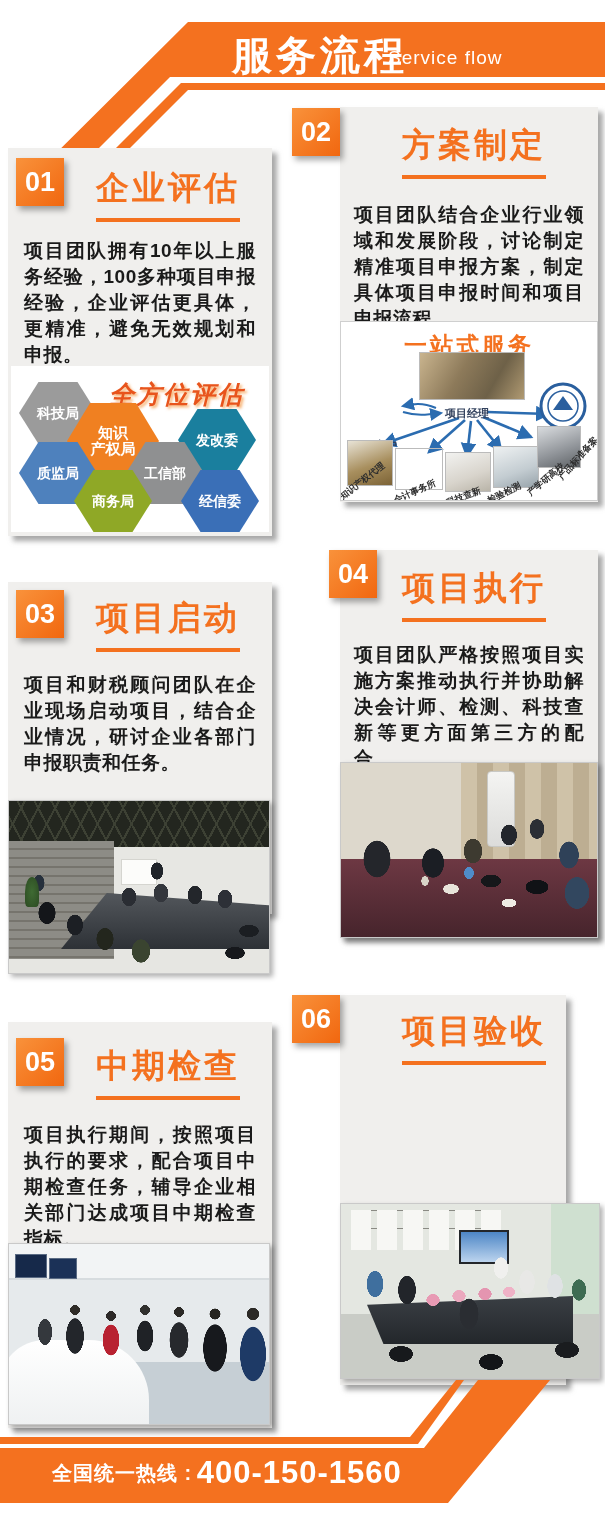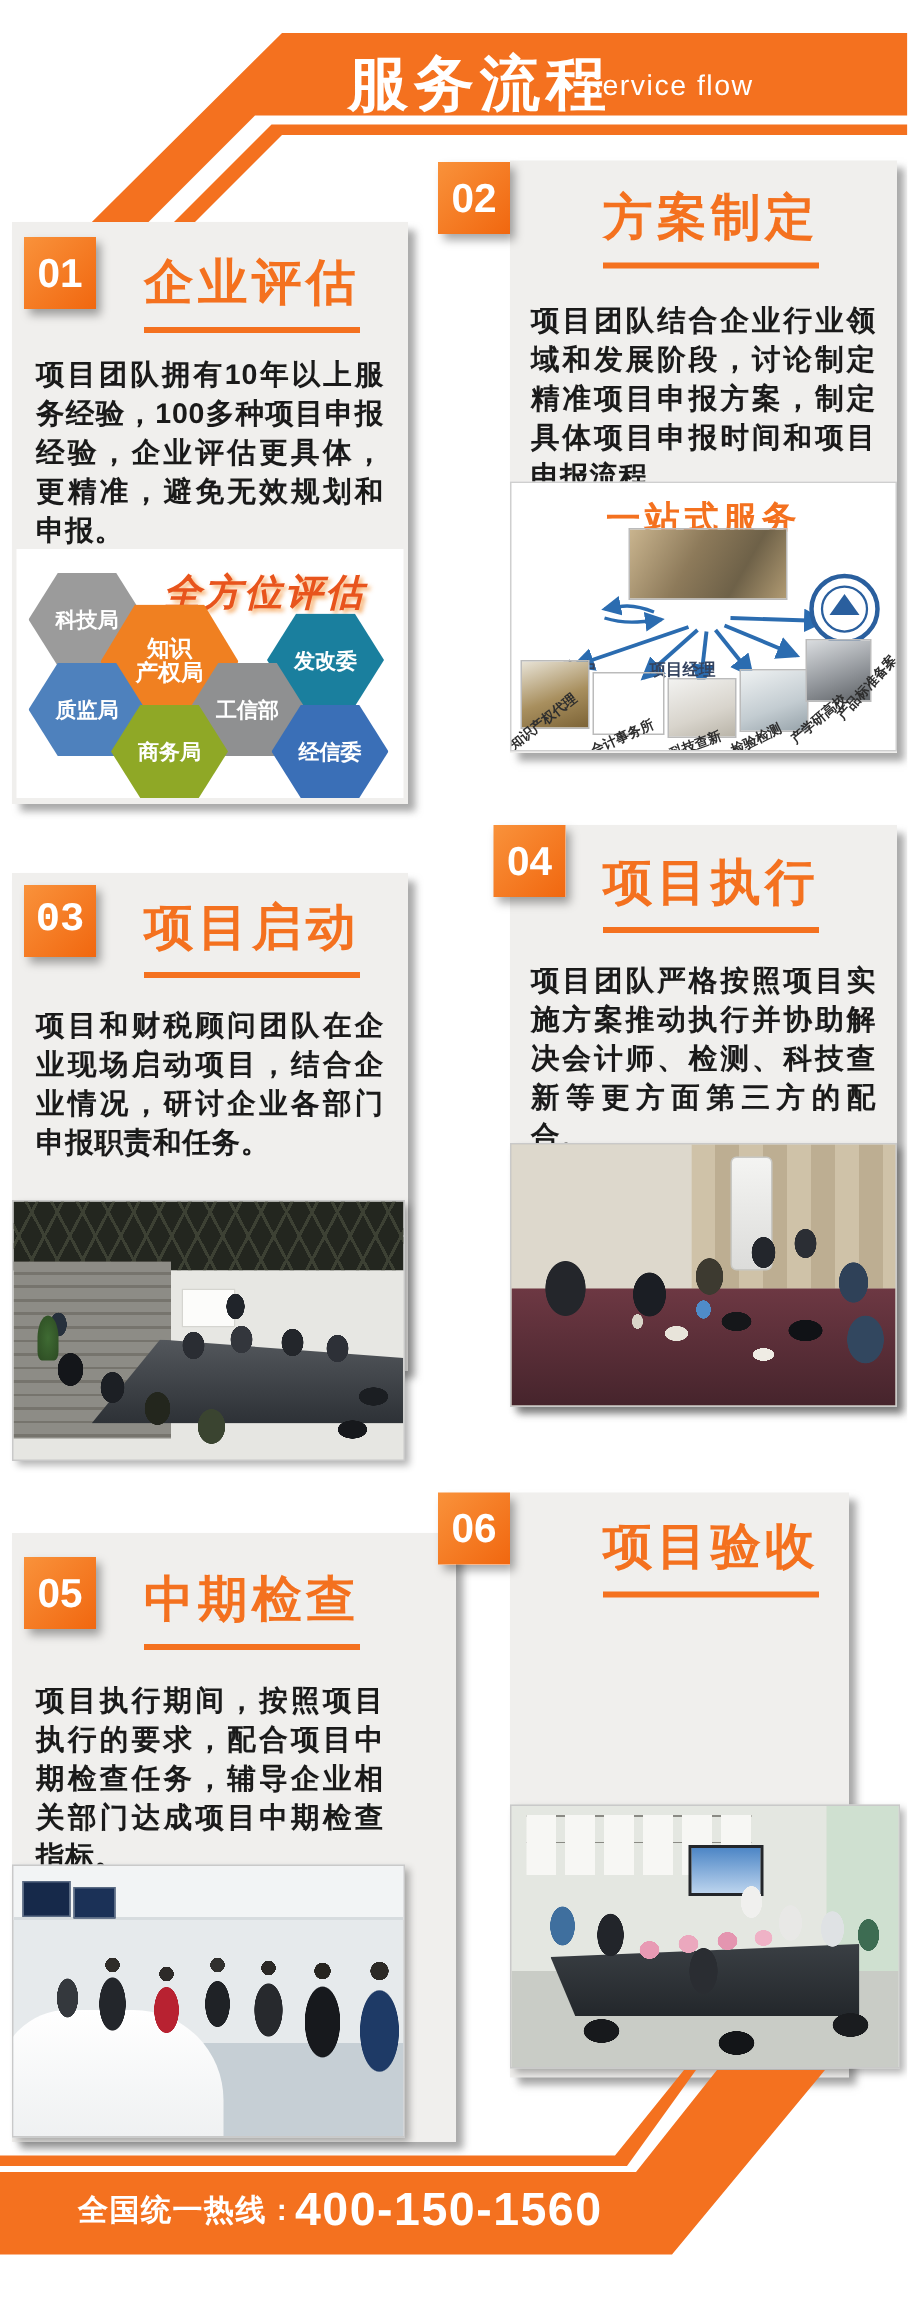--- a/index.html
+++ b/index.html
@@ -113,36 +113,36 @@
         <line x1="124" y1="98" x2="88" y2="130" stroke="#2b6cb0" stroke-width="2.6" marker-end="url(#arw)"></line>
         <line x1="130" y1="99" x2="126" y2="134" stroke="#2b6cb0" stroke-width="2.6" marker-end="url(#arw)"></line>
         <line x1="136" y1="98" x2="160" y2="128" stroke="#2b6cb0" stroke-width="2.6" marker-end="url(#arw)"></line>
         <line x1="142" y1="95" x2="190" y2="115" stroke="#2b6cb0" stroke-width="2.6" marker-end="url(#arw)"></line>
         <line x1="146" y1="90" x2="208" y2="92" stroke="#2b6cb0" stroke-width="2.6" marker-end="url(#arw)"></line>
         <circle cx="222" cy="84" r="22" fill="#fff" stroke="#2a5f9e" stroke-width="3"></circle>
         <circle cx="222" cy="84" r="15" fill="none" stroke="#2a5f9e" stroke-width="1.5"></circle>
         <path d="M212,88 L222,74 L232,88 Z" fill="#2a5f9e"></path>
       </svg>
       <div class="node-label" style="left:34px;top:80px;margin-top:36px;">客户</div>
-      <div class="node-label" style="left:92px;top:84px;margin-top:33px;">项目经理</div>
+      <div class="node-label" style="left:104px;top:84px;">项目经理</div>
       <div class="mini-photo" style="left:6px;top:118px;width:44px;height:44px;background:linear-gradient(160deg,#e8e3d6,#a88f5e 55%,#7c6336);"></div>
       <div class="mini-photo" style="left:54px;top:126px;width:46px;height:40px;background:linear-gradient(160deg,#dfe4ea,#7d8globe6a0 60%,#56606e);"></div>
       <div class="mini-photo" style="left:104px;top:130px;width:44px;height:38px;background:linear-gradient(160deg,#f2f2f0,#d8d4cc 60%,#b9b4a8);"></div>
       <div class="mini-photo" style="left:152px;top:124px;width:44px;height:40px;background:linear-gradient(160deg,#eef1f2,#c3ccd1 60%,#97a3aa);"></div>
       <div class="mini-photo" style="left:196px;top:104px;width:42px;height:40px;background:linear-gradient(160deg,#d9dcdf,#8f9398 60%,#5e6266);"></div>
       <div class="svc-label" style="left:4px;top:168px;transform:rotate(-38deg);">知识产权代理</div>
       <div class="svc-label" style="left:56px;top:172px;transform:rotate(-24deg);">会计事务所</div>
       <div class="svc-label" style="left:108px;top:174px;transform:rotate(-20deg);">科技查新</div>
       <div class="svc-label" style="left:150px;top:172px;transform:rotate(-26deg);">检验检测</div>
       <div class="svc-label" style="left:192px;top:164px;transform:rotate(-40deg);">产学研高校</div>
       <div class="svc-label" style="left:224px;top:148px;transform:rotate(-48deg);">产品标准备案</div>
     </div>
   </div>
 
-  <div class="card" style="left:8px;top:582px;width:264px;height:332px;font-family:Liberation Mono, monospace;">
+  <div class="card" style="left:8px;top:582px;width:264px;height:332px;">
     <div class="badge" style="left:8px;top:8px;">03</div>
     <div class="card-title" style="left:88px;top:14px;">项目启动</div>
     <div class="card-body" style="left:16px;top:90px;width:232px;">项目和财税顾问团队在企业现场启动项目，结合企业情况，研讨企业各部门申报职责和任务。</div>
 
     <div class="photo" style="left:0px;top:218px;width:260px;height:172px;background:#e6e6e2;">
       <div class="ph" style="left:0;top:0;width:260px;height:46px;background:#23261f;
            background-image:repeating-linear-gradient(62deg,transparent 0 13px,#3d4134 13px 15px),repeating-linear-gradient(118deg,transparent 0 13px,#3d4134 13px 15px);"></div>
       <div class="ph" style="left:0;top:40px;width:105px;height:118px;background:repeating-linear-gradient(#8d8c86 0 7px,#76746d 7px 9px);"></div>
       <div class="ph" style="left:105px;top:46px;width:155px;height:70px;background:#e7e7e3;"></div>
       <div class="ph" style="left:112px;top:58px;width:34px;height:24px;background:#fcfcfa;border:1px solid #d5d5d0;"></div>
@@ -184,21 +184,21 @@
             radial-gradient(20px 26px at 236px 130px,#32475f 60%,transparent 62%),
             radial-gradient(14px 9px at 150px 118px,#15171a 70%,transparent 72%),
             radial-gradient(16px 10px at 196px 124px,#101216 70%,transparent 72%),
             radial-gradient(11px 7px at 110px 126px,#e8e4da 70%,transparent 72%),
             radial-gradient(10px 6px at 168px 140px,#efece4 70%,transparent 72%),
             radial-gradient(8px 10px at 128px 110px,#4f8cc9 60%,transparent 62%),
             radial-gradient(6px 8px at 84px 118px,#d9d4c8 60%,transparent 62%);"></div>
     </div>
   </div>
 
-  <div class="card" style="left:8px;top:1022px;width:264px;height:406px;padding-left:32px;">
+  <div class="card" style="left:8px;top:1022px;width:264px;height:406px;">
     <div class="badge" style="left:8px;top:16px;">05</div>
     <div class="card-title" style="left:88px;top:22px;">中期检查</div>
     <div class="card-body" style="left:16px;top:100px;width:232px;">项目执行期间，按照项目执行的要求，配合项目中期检查任务，辅导企业相关部门达成项目中期检查指标。</div>
 
     <div class="photo" style="left:0px;top:221px;width:260px;height:180px;background:#e6eaec;">
       <div class="ph" style="left:0;top:0;width:260px;height:34px;background:#f2f4f5;border-bottom:2px solid #d7dcdf;"></div>
       <div class="ph" style="left:6px;top:10px;width:30px;height:22px;background:#16294a;border:1px solid #5a6b84;"></div>
       <div class="ph" style="left:40px;top:14px;width:26px;height:19px;background:#1b3157;border:1px solid #5a6b84;"></div>
       <div class="ph" style="left:0;top:118px;width:260px;height:62px;background:#c6cfd5;"></div>
       <div class="ph" style="left:-10px;top:96px;width:150px;height:90px;background:linear-gradient(#ffffff,#eef0f1);border-radius:46px 60px 0 0;"></div>

